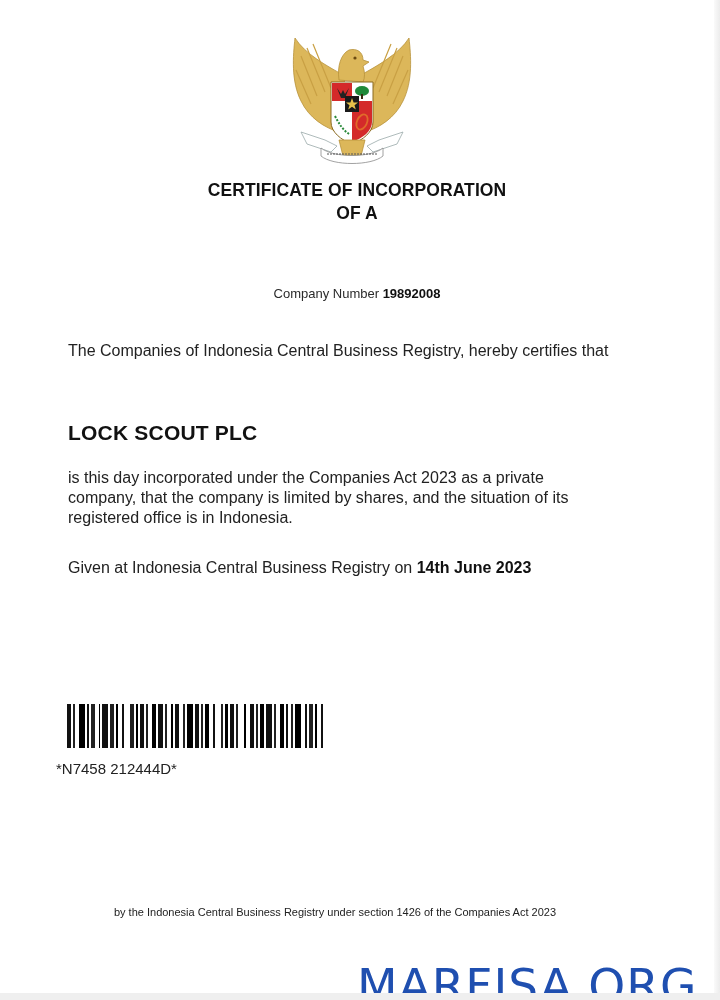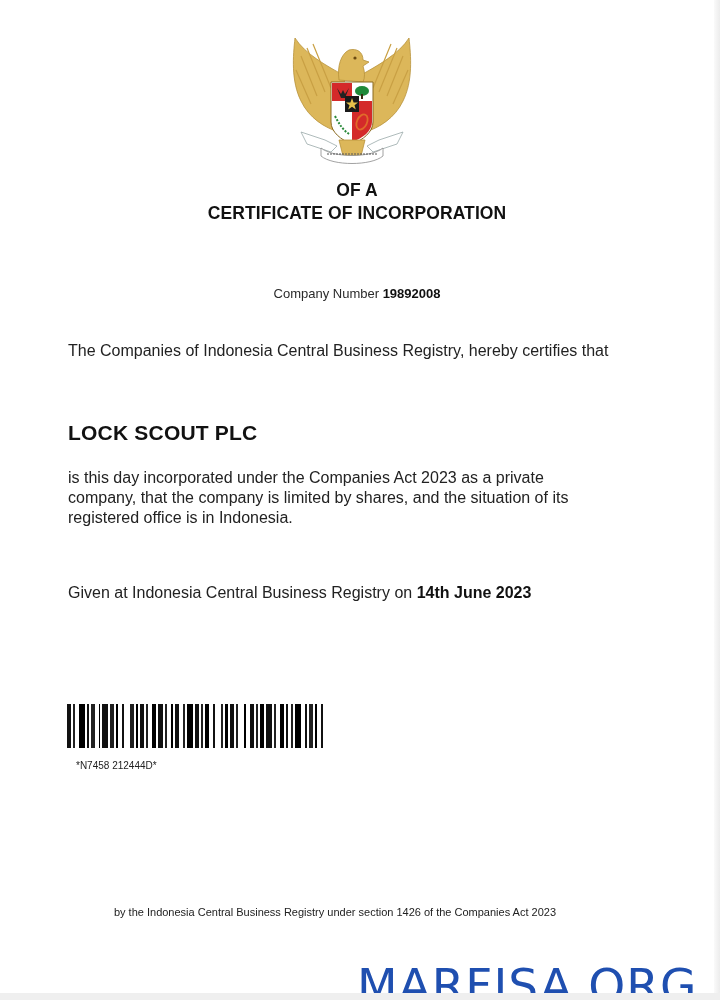--- a/index.html
+++ b/index.html
@@ -80,37 +80,37 @@
     .company-name {
       position: absolute;
       left: 68px;
       top: 421px;
       font-size: 21px;
       font-weight: bold;
       color: #111;
       letter-spacing: 0.2px;
     }
     .p2 { top: 468px; width: 545px; }
-    .p3 { top: 583px; }
+    .p3 { top: 558px; }
     .p3 b { color: #111; }
     .barcode {
       position: absolute;
       left: 67px;
       top: 704px;
       width: 262px;
       height: 44px;
       display: flex;
       align-items: stretch;
     }
     .barcode span { display: block; height: 100%; }
     .barcode-text {
       position: absolute;
-      left: 76px;
+      left: 56px;
       top: 760px;
-      font-size: 10px;
+      font-size: 15px;
       color: #222;
     }
     .footer {
       position: absolute;
       left: 0;
       width: 670px;
       top: 905px;
       text-align: center;
       font-size: 11px;
       line-height: 14px;
@@ -180,22 +180,22 @@
 
     <path d="M52,104 L78,104 L74,120 L56,120 Z" fill="#dcb75a" stroke="#b8923a" stroke-width="0.8"></path>
 
     <path d="M14,96 L38,104 L50,110 L44,116 L20,108 Z" fill="#ffffff" stroke="#9aa" stroke-width="0.8"></path>
     <path d="M116,96 L92,104 L80,110 L86,116 L110,108 Z" fill="#ffffff" stroke="#9aa" stroke-width="0.8"></path>
     <path d="M34,112 C46,122 84,122 96,112 L96,120 C84,130 46,130 34,120 Z" fill="#ffffff" stroke="#8a8a8a" stroke-width="0.8"></path>
     <path d="M40,118 L90,118" stroke="#555" stroke-width="1" stroke-dasharray="2,1"></path>
   </svg>
 
   <div class="title">
+    <div>CERTIFICATE OF INCORPORATION</div>
     <div>OF A</div>
-    <div>CERTIFICATE OF INCORPORATION</div>
   </div>
 
   <div class="company-number">
     <span>Company Number</span>
     <b>19892008</b>
   </div>
 
   <div class="para p1">The Companies of Indonesia Central Business Registry, hereby certifies that</div>
 
   <div class="company-name">LOCK SCOUT PLC</div>

